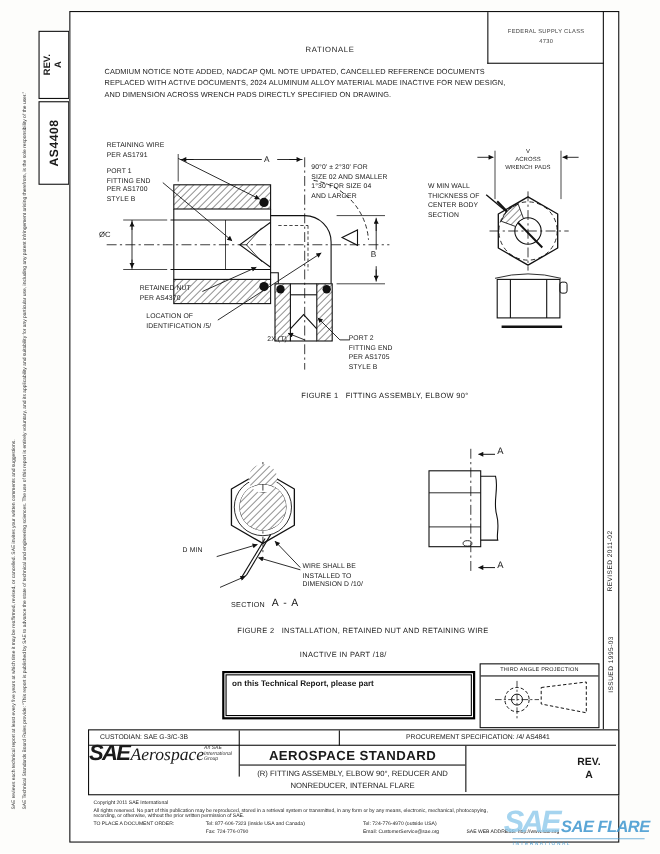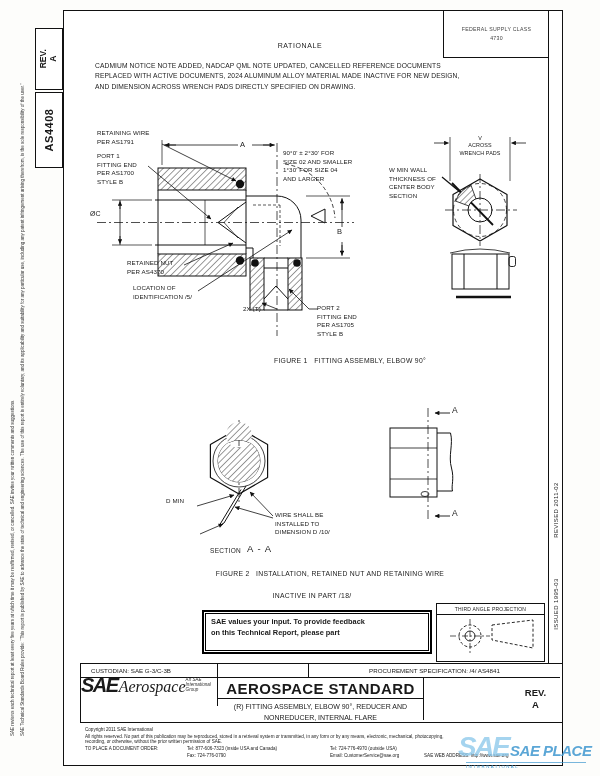--- a/index.html
+++ b/index.html
@@ -23,21 +23,21 @@
   .fb a,.fb .lnk{color:#0018c8;text-decoration:underline;}
   .proj{position:absolute;left:436px;top:603px;width:109px;height:59px;border:1.2px solid #111;box-sizing:border-box;background:#fff;}
   .proj-title{border-bottom:1.2px solid #111;text-align:center;font-size:5px;letter-spacing:.2px;padding:2px 0;}
   .tblock{position:absolute;left:80px;top:663px;width:483px;height:60px;border:1.8px solid #111;box-sizing:border-box;background:#fff;}
   .cell{position:absolute;box-sizing:border-box;}
   .b-r{border-right:1.3px solid #111;} .b-b{border-bottom:1.3px solid #111;}
   .row1{font-size:6.2px;display:flex;align-items:center;}
   .sae-big{font-style:italic;font-weight:900;font-size:20px;letter-spacing:-1.5px;}
   .aero{font-family:"Liberation Serif",serif;font-style:italic;font-size:16px;margin-left:1px;}
   .tagline{font-size:4.6px;font-style:italic;color:#333;margin-top:-2px;}
-  .std-head{font-size:15px;font-weight:bold;text-align:center;letter-spacing:.4px;border-bottom:1.4px solid #111;padding:2px 0 1px;}
+  .std-head{font-size:12px;font-weight:bold;text-align:center;letter-spacing:.4px;border-bottom:1.4px solid #111;padding:2px 0 1px;}
   .std-title{font-size:7px;text-align:center;white-space:pre-line;line-height:1.5;padding-top:3px;}
   .sae-sm{font-style:italic;font-weight:900;font-size:9px;letter-spacing:-.5px;margin-right:3px;}
   .docnum{font-weight:bold;font-size:11.5px;}
   .sheet{font-size:7px;margin-top:2px;}
   .revcell{font-size:9.5px;font-weight:bold;text-align:center;line-height:1.3;}
   .foot{position:absolute;font-size:4.6px;color:#222;white-space:nowrap;}
   .watermark{position:absolute;left:458px;top:733px;width:140px;pointer-events:none;z-index:50;}
   .wm-row{display:flex;align-items:baseline;}
   .wm-logo{font-style:italic;font-weight:900;font-size:28px;line-height:1;letter-spacing:-2.5px;color:rgba(140,200,235,.78);}
   .wm-text{font-style:italic;font-weight:800;font-size:15px;letter-spacing:-.5px;color:rgba(62,151,207,.85);margin-left:2px;}
@@ -250,21 +250,20 @@
 DIMENSION D /10/</div>
 <div class="seclbl" style="left:210px;top:547px;">SECTION</div>
 <div class="secname" style="left:247px;top:543px;">A - A</div>
 <div class="albl" style="left:452px;top:405px;">A</div>
 <div class="albl" style="left:452px;top:508px;">A</div>
 <div class="cap" style="left:170px;top:570px;width:320px;">FIGURE 2   INSTALLATION, RETAINED NUT AND RETAINING WIRE</div>
 
 <div class="cap" style="left:212px;top:592px;width:200px;">INACTIVE IN PART /18/</div>
 
 <div class="fb">
-  <div>SAE values your input. To provide feedback</div>
   <div>on this Technical Report, please part</div>
 </div>
 
 <div class="proj">
   <div class="proj-title">THIRD ANGLE PROJECTION</div>
   <svg style="position:static;display:block;" width="106" height="40" viewBox="437 620 106 40" xmlns="http://www.w3.org/2000/svg">
     <g stroke="#111" fill="none">
       <line x1="450" y1="641" x2="490" y2="641" stroke-dasharray="6,2,2,2" stroke-width="0.7"></line>
       <line x1="470" y1="624" x2="470" y2="658" stroke-dasharray="6,2,2,2" stroke-width="0.7"></line>
       <circle cx="470" cy="641" r="11" stroke-dasharray="3,2" stroke-width="0.9"></circle>
@@ -302,16 +301,16 @@
 <div class="foot" style="left:85px;top:746px;">TO PLACE A DOCUMENT ORDER:</div>
 <div class="foot" style="left:187px;top:746px;">Tel: 877-606-7323 (inside USA and Canada)</div>
 <div class="foot" style="left:330px;top:746px;">Tel: 724-776-4970 (outside USA)</div>
 <div class="foot" style="left:187px;top:752.5px;">Fax: 724-776-0790</div>
 <div class="foot" style="left:330px;top:752.5px;">Email: CustomerService@sae.org</div>
 <div class="foot" style="left:424px;top:752.5px;">SAE WEB ADDRESS: http://www.sae.org</div>
 
 <div class="watermark">
   <div class="wm-row">
     <span class="wm-logo">SAE</span>
-    <span class="wm-text">SAE PLACE</span>
+    <span class="wm-text">SAE FLARE</span>
   </div>
   <div class="wm-sub">INTERNATIONAL</div>
 </div>
 
 </body></html>

